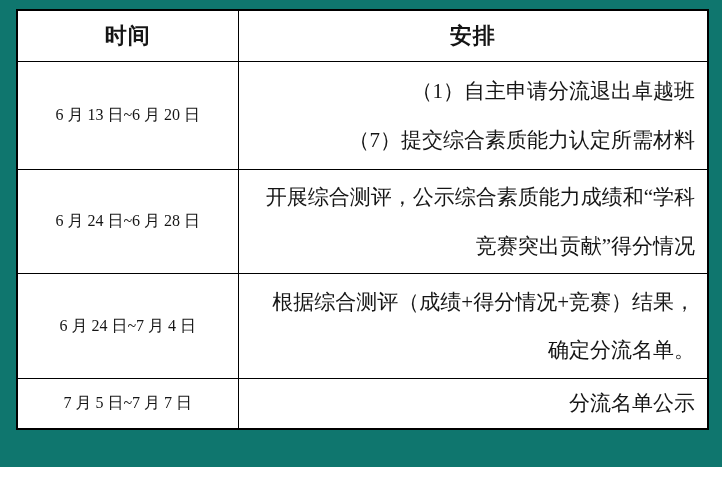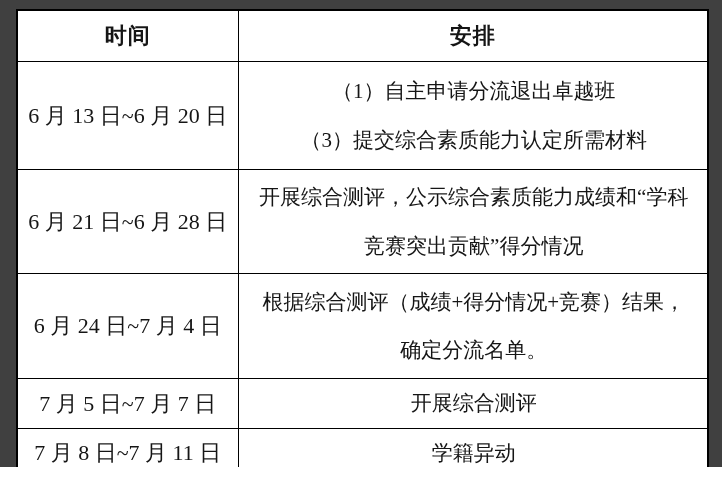--- a/index.html
+++ b/index.html
@@ -8,21 +8,21 @@
     width: 722px;
     height: 491px;
     background: #ffffff;
     font-family: "Liberation Serif", "DejaVu Serif", serif;
     color: #151515;
   }
   .page {
     position: relative;
     width: 722px;
     height: 467px;
-    background: #404040;
+    background: #0f766e;
     overflow: hidden;
   }
   table.schedule-table {
     position: absolute;
     left: 16px;
     top: 9px;
     width: 691px;
     border-collapse: collapse;
     table-layout: fixed;
     border: 2px solid #000000;
@@ -36,28 +36,28 @@
   .schedule-table th {
     font-size: 22px;
     font-weight: bold;
     text-align: center;
     height: 48px;
     letter-spacing: 1px;
   }
   col.time-col { width: 221px; }
   col.arr-col  { width: 470px; }
   .time-cell {
-    font-size: 22px;
+    font-size: 16px;
     text-align: center;
     padding: 0 2px;
     white-space: nowrap;
   }
   .arr-cell {
     font-size: 21px;
-    text-align: center;
+    text-align: right;
     padding: 0 12px 0 14px;
   }
   .arr-cell p {
     margin: 0;
     line-height: 2.3;
   }
   tr.row-tall-a  { height: 108px; }
   tr.row-tall-b  { height: 104px; }
   tr.row-tall-c  { height: 105px; }
   tr.row-short   { height: 50px; }
@@ -75,42 +75,36 @@
       <tr>
         <th>时间</th>
         <th>安排</th>
       </tr>
     </thead>
     <tbody>
       <tr class="row-tall-a">
         <td class="time-cell">6 月 13 日~6 月 20 日</td>
         <td class="arr-cell">
           <p>（1）自主申请分流退出卓越班</p>
-          <p>（3）提交综合素质能力认定所需材料</p>
+          <p>（7）提交综合素质能力认定所需材料</p>
         </td>
       </tr>
       <tr class="row-tall-b">
-        <td class="time-cell">6 月 21 日~6 月 28 日</td>
+        <td class="time-cell">6 月 24 日~6 月 28 日</td>
         <td class="arr-cell">
           <p>开展综合测评，公示综合素质能力成绩和“学科竞赛突出贡献”得分情况</p>
         </td>
       </tr>
       <tr class="row-tall-c">
         <td class="time-cell">6 月 24 日~7 月 4 日</td>
         <td class="arr-cell">
           <p>根据综合测评（成绩+得分情况+竞赛）结果，确定分流名单。</p>
         </td>
       </tr>
       <tr class="row-short">
         <td class="time-cell">7 月 5 日~7 月 7 日</td>
         <td class="arr-cell">
-          <p>开展综合测评</p>
-        </td>
-      </tr>
-      <tr class="row-short">
-        <td class="time-cell">7 月 8 日~7 月 11 日</td>
-        <td class="arr-cell">
-          <p>学籍异动</p>
+          <p>分流名单公示</p>
         </td>
       </tr>
     </tbody>
   </table>
 </div>
 
 </body></html>

